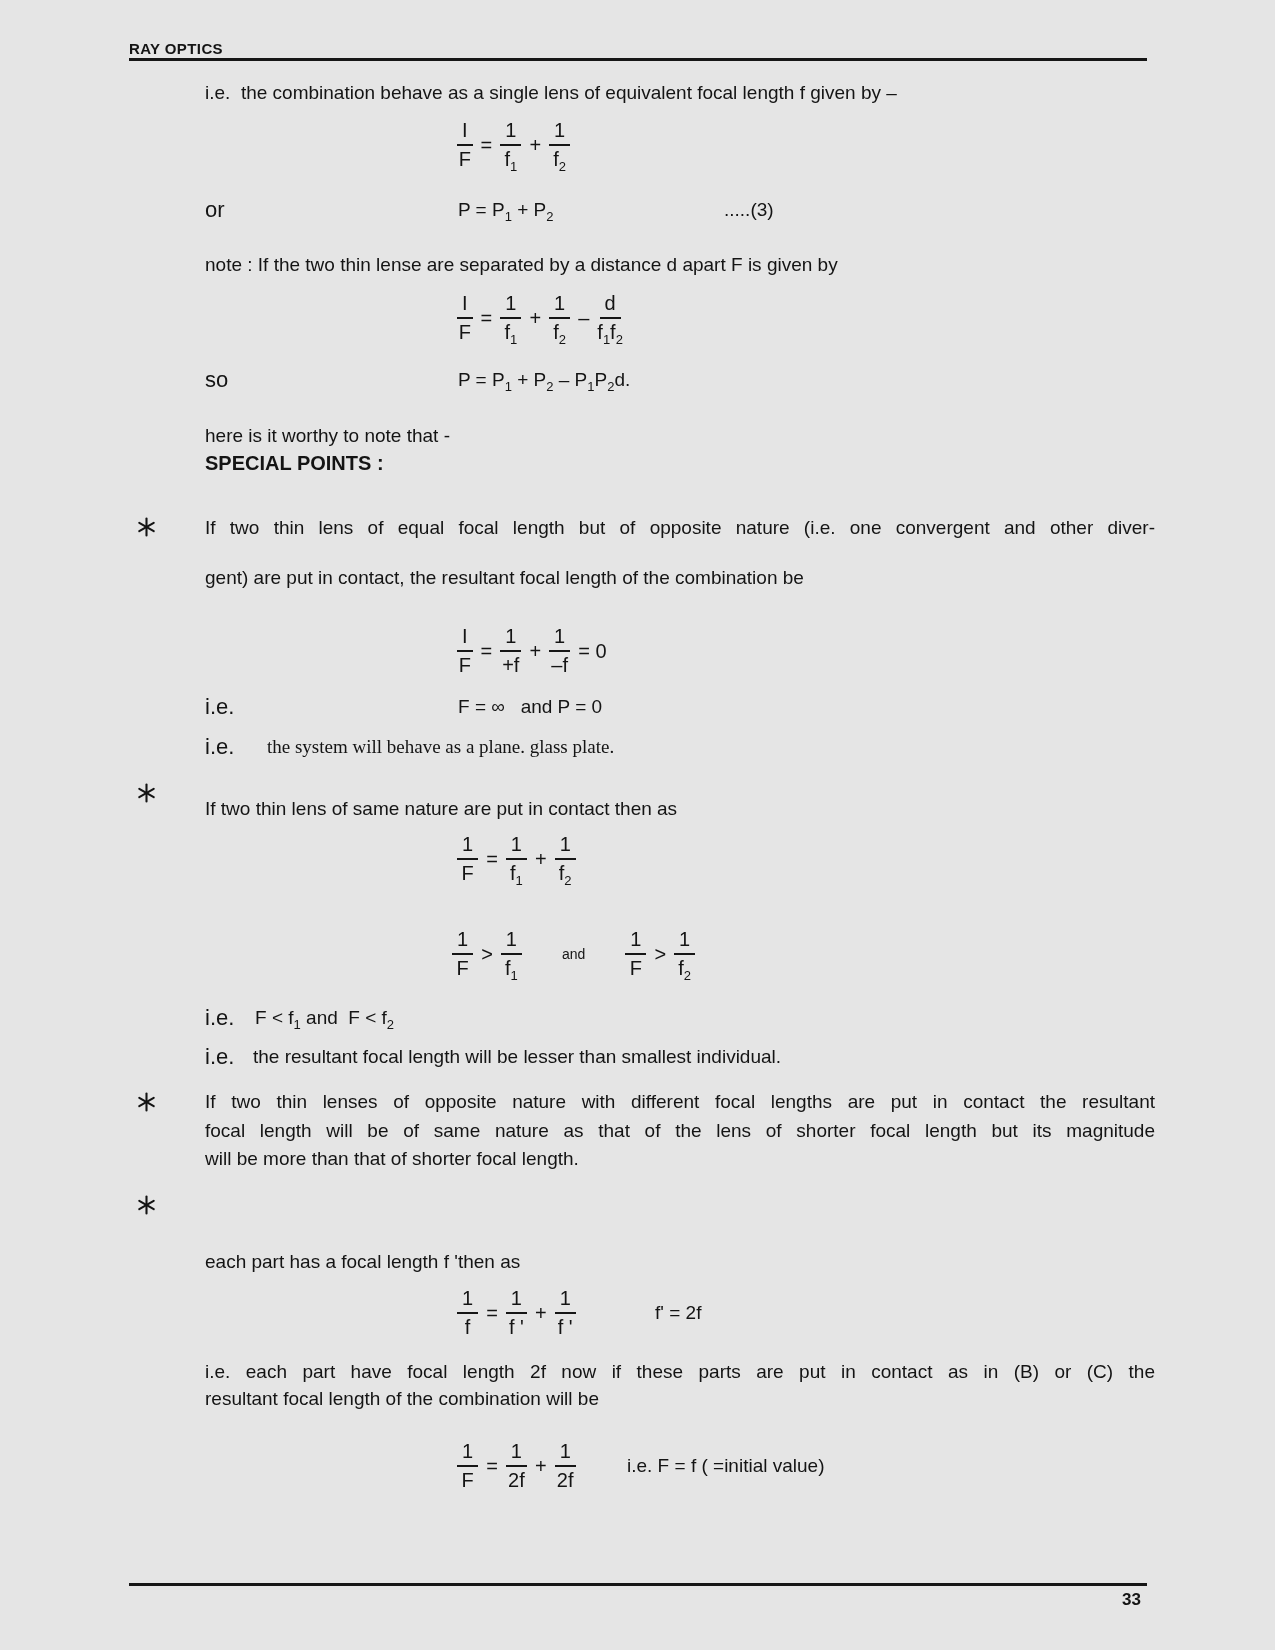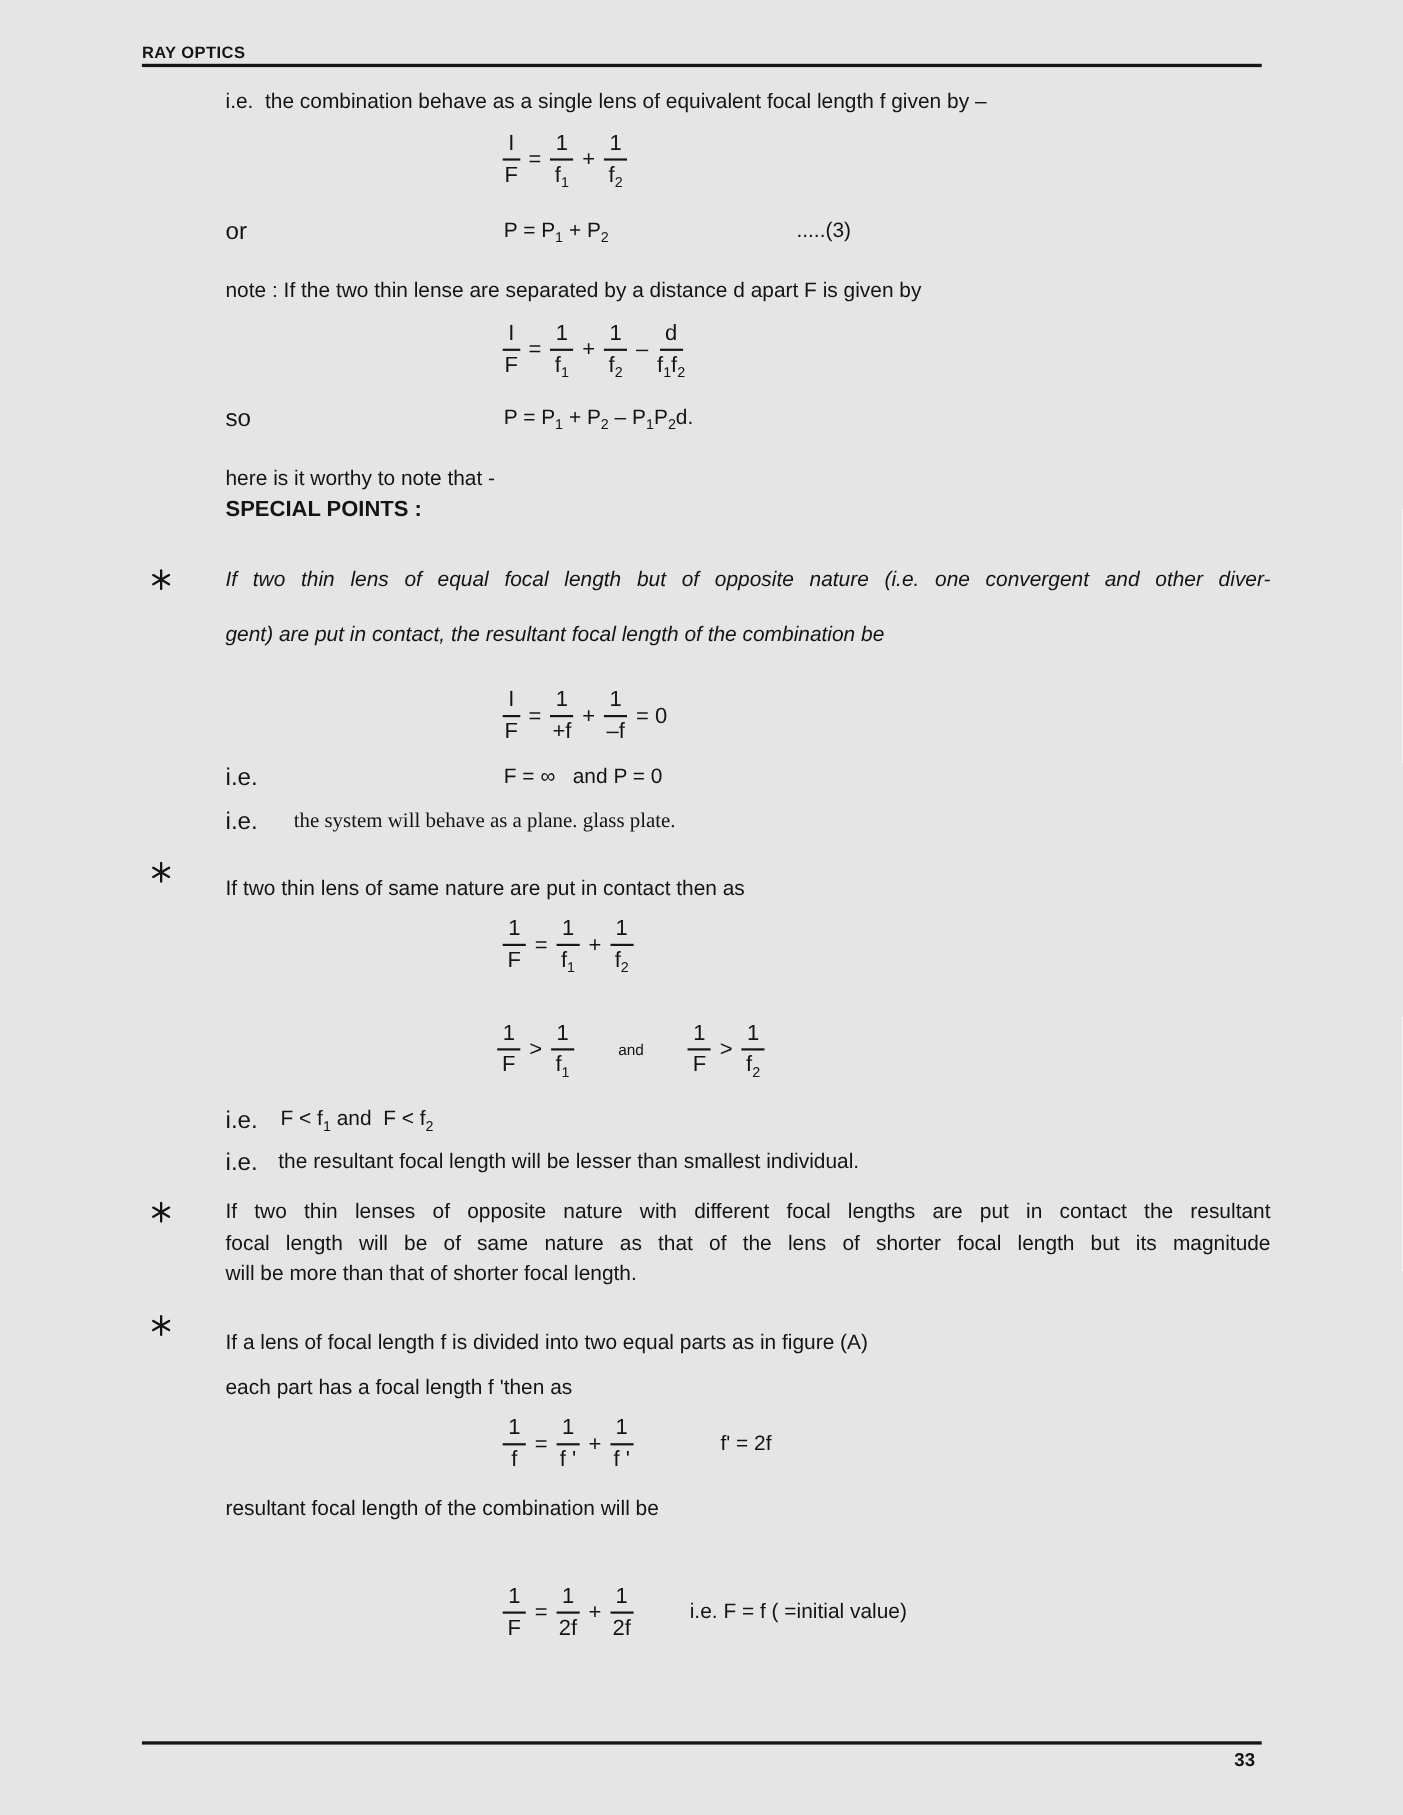--- a/index.html
+++ b/index.html
@@ -97,21 +97,21 @@
 
   <div class="abs special" style="left:205px;top:450px;">SPECIAL POINTS :</div>
 
   <svg class="star" style="left:137px;top:517px;" viewBox="0 0 20 20">
     <g stroke="#141414" stroke-width="2.2" stroke-linecap="round">
       <line x1="10" y1="1" x2="10" y2="19"></line>
         <line x1="2.4" y1="5.6" x2="17.6" y2="14.4"></line>
         <line x1="17.6" y1="5.6" x2="2.4" y2="14.4"></line>
     </g>
   </svg>
-  <div class="abs para b1" style="left:205px;top:503px;font-style:italic;">
+  <div class="abs para b1" style="left:205px;top:503px;">
     <div class="jline">If two thin lens of equal focal length but of opposite nature (i.e. one convergent and other diver-</div>
     <div class="lline">gent) are put in contact, the resultant focal length of the combination be</div>
   </div>
 
   <div class="formula" style="left:455px;top:625px;">
       <span class="frac">
         <span class="num">I</span>
         <span class="den">F</span>
       </span>
       <span class="op">=</span>
@@ -212,21 +212,20 @@
     <div class="lline">will be more than that of shorter focal length.</div>
   </div>
 
   <svg class="star" style="left:137px;top:1195px;" viewBox="0 0 20 20">
     <g stroke="#141414" stroke-width="2.2" stroke-linecap="round">
       <line x1="10" y1="1" x2="10" y2="19"></line>
         <line x1="2.4" y1="5.6" x2="17.6" y2="14.4"></line>
         <line x1="17.6" y1="5.6" x2="2.4" y2="14.4"></line>
     </g>
   </svg>
-  <div class="abs line" style="left:205px;top:1193px;">If a lens of focal length f is divided into two equal parts as in figure (A)</div>
 
   <div class="abs line" style="left:205px;top:1234px;">each part has a focal length f 'then as</div>
 
   <div class="formula" style="left:455px;top:1287px;">
     <span style="display:inline-flex;align-items:center;">
         <span class="frac">
           <span class="num">1</span>
           <span class="den">f</span>
         </span>
         <span class="op">=</span>
@@ -237,20 +236,21 @@
         <span class="op">+</span>
         <span class="frac">
           <span class="num">1</span>
           <span class="den">f '</span>
         </span>
       </span>
     <span class="note" style="left:200px;">f' = 2f</span>
   </div>
 
   <div class="abs para lastp" style="left:205px;top:1358px;">
+    <div class="jline">i.e. each part have focal length 2f now if these parts are put in contact as in (B) or (C) the</div>
     <div class="lline">resultant focal length of the combination will be</div>
   </div>
 
   <div class="formula" style="left:455px;top:1440px;">
     <span style="display:inline-flex;align-items:center;">
         <span class="frac">
           <span class="num">1</span>
           <span class="den">F</span>
         </span>
         <span class="op">=</span>

